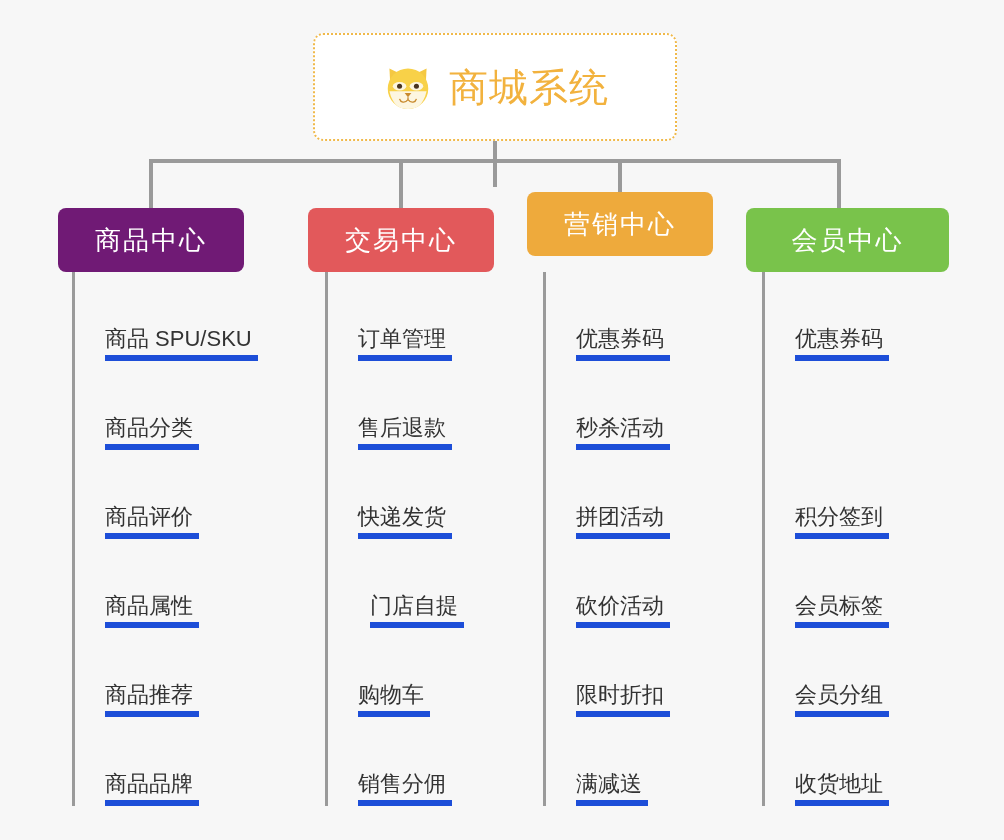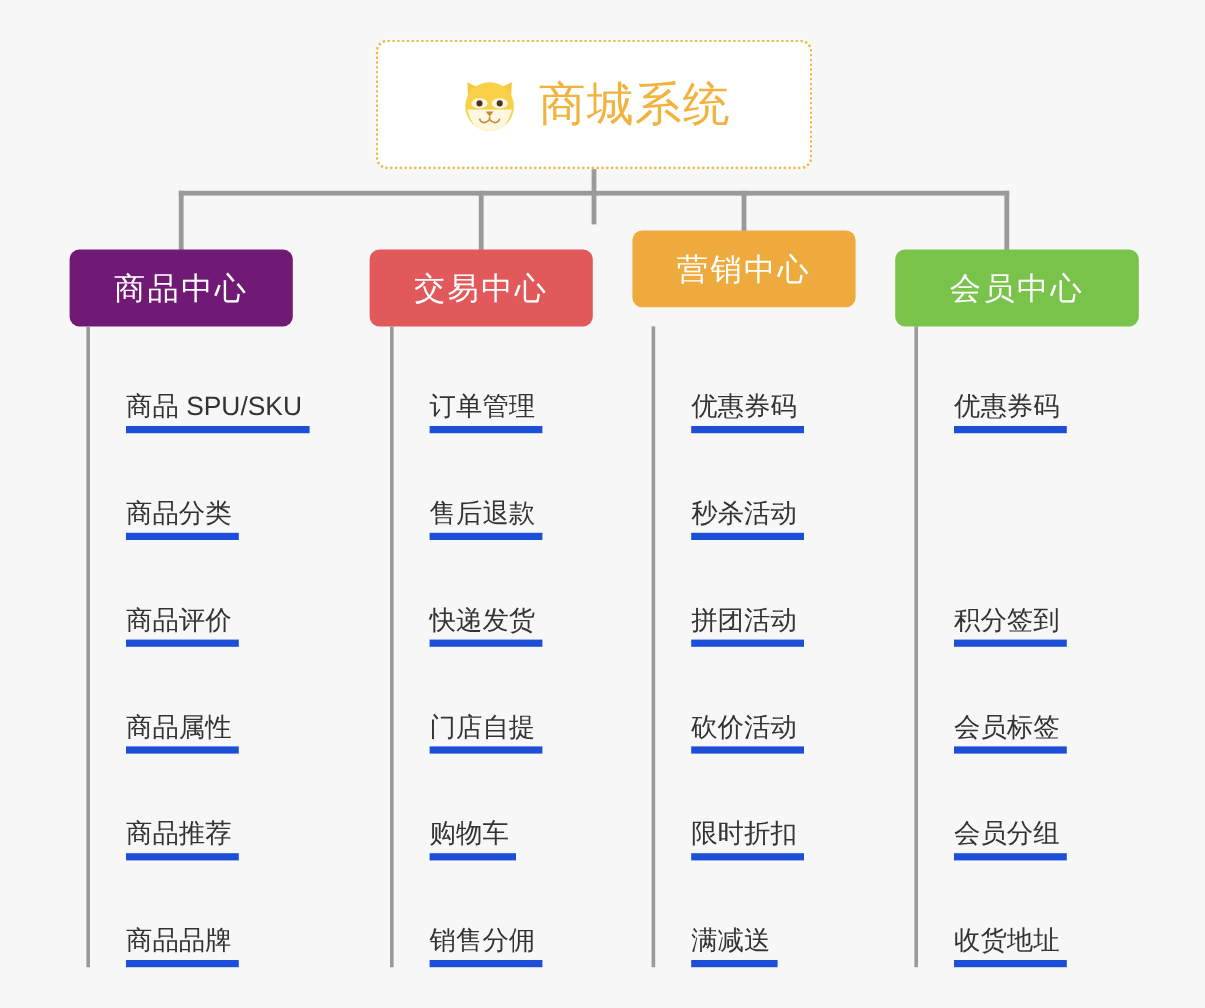--- a/index.html
+++ b/index.html
@@ -175,21 +175,21 @@
         <div class="leaf-spine" style="height: 534px;"></div>
         <div class="leaf-item" style="top: 0px;">
           <span class="leaf-text">订单管理</span>
         </div>
         <div class="leaf-item" style="top: 89px;">
           <span class="leaf-text">售后退款</span>
         </div>
         <div class="leaf-item" style="top: 178px;">
           <span class="leaf-text">快递发货</span>
         </div>
-        <div class="leaf-item" style="top: 267px;">
+        <div class="leaf-item" style="top: 267px; margin-left: 12px;">
           <span class="leaf-text">门店自提</span>
         </div>
         <div class="leaf-item" style="top: 356px;">
           <span class="leaf-text">购物车</span>
         </div>
         <div class="leaf-item" style="top: 445px;">
           <span class="leaf-text">销售分佣</span>
         </div>
       </div>
       <div class="cat-box" style="left: 527px; top: 192px; width: 186px; background: rgb(238, 170, 60);">

